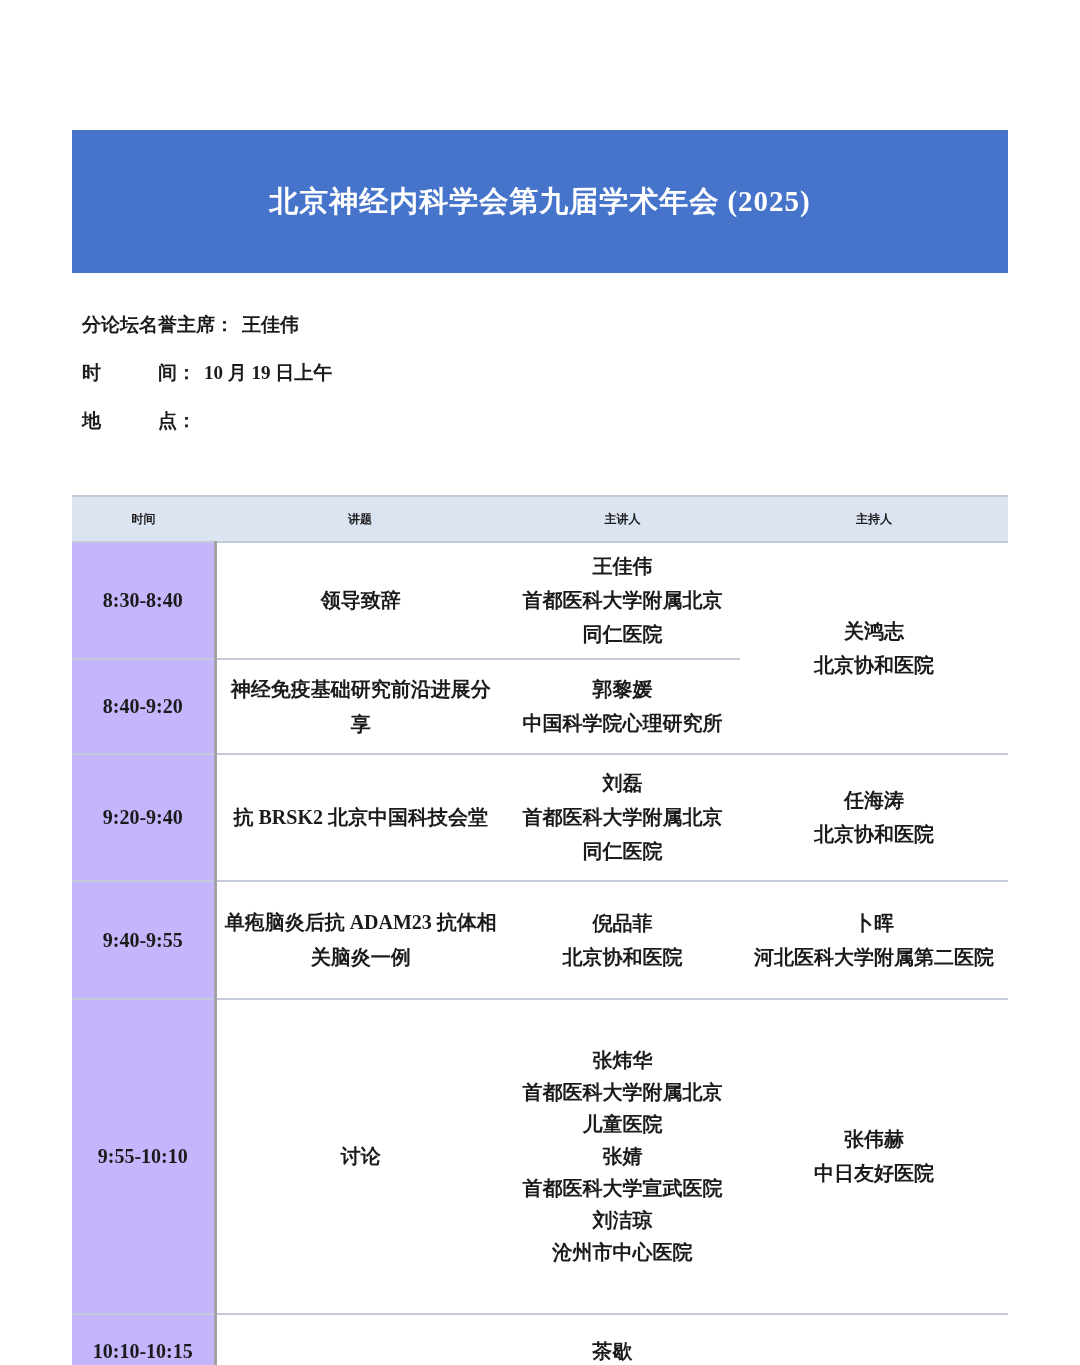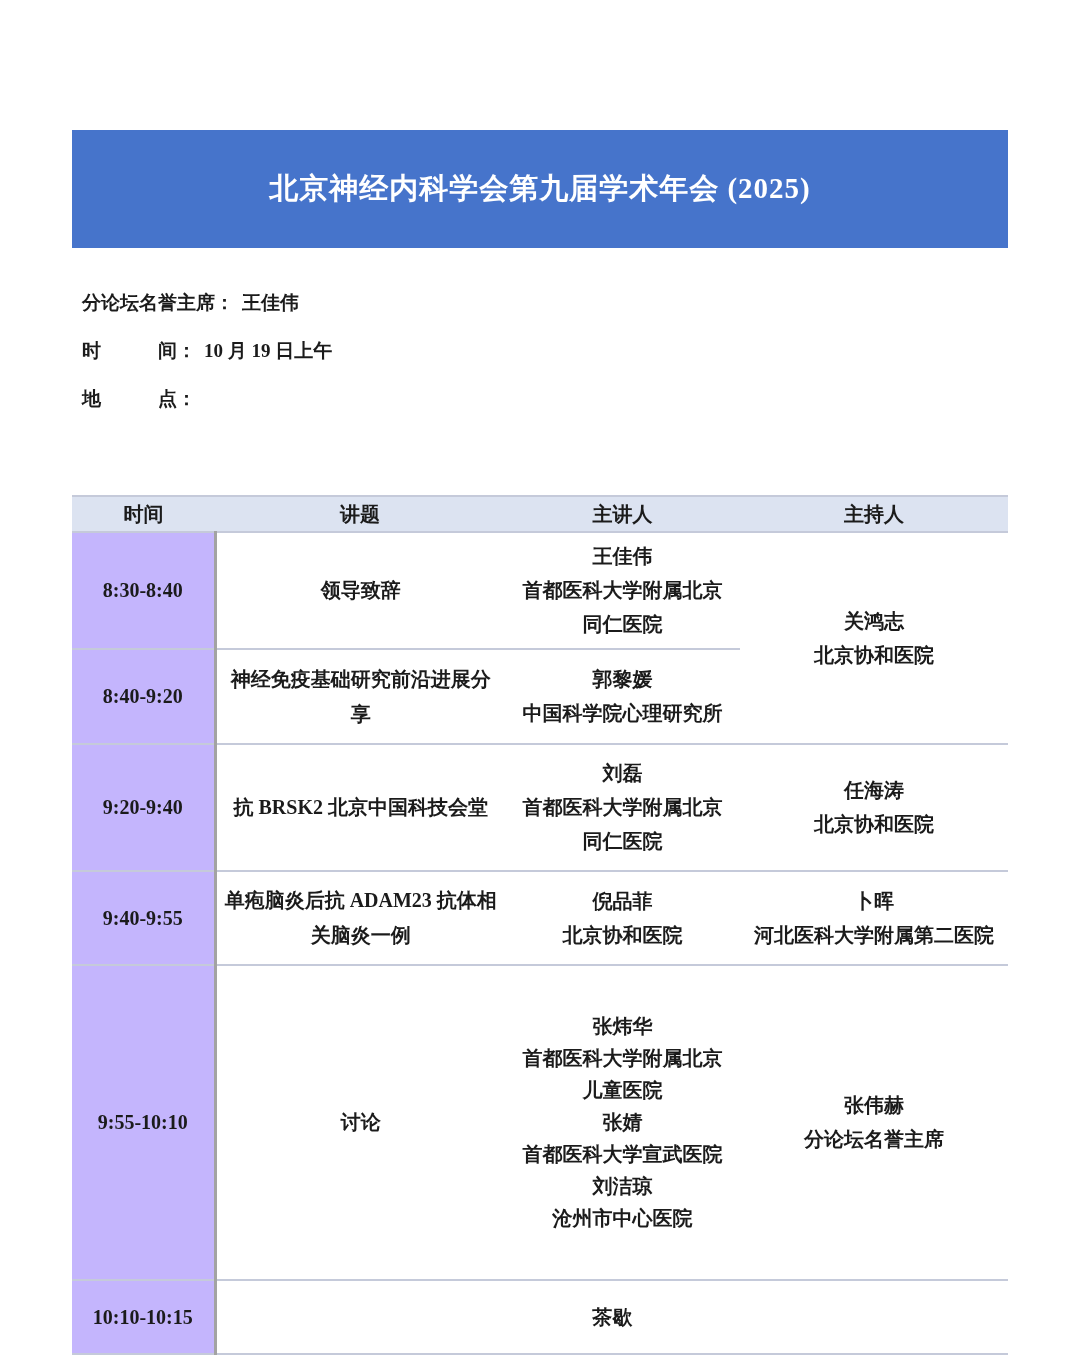--- a/index.html
+++ b/index.html
@@ -13,77 +13,77 @@
     width: 1080px;
     height: 1365px;
     margin: 0 auto;
     background: #ffffff;
     overflow: hidden;
   }
   
   .banner {
     position: absolute;
     left: 72px; top: 130px;
-    width: 936px; height: 118px;
+    width: 936px; height: 143px;
     background: #4674cb;
     color: #ffffff;
     font-weight: bold;
     font-size: 29px;
     letter-spacing: 1px;
     display: flex;
     flex-direction: column;
     align-items: center;
     justify-content: space-evenly;
     padding: 6px 0;
     text-align: center;
   }
   
   .meta {
     position: absolute;
     left: 82px; top: 290px;
     width: 920px;
     font-size: 19px;
     font-weight: bold;
   }
-  .meta-line { height: 48px; display: flex; align-items: flex-start; white-space: nowrap; }
+  .meta-line { height: 48px; display: flex; align-items: flex-end; white-space: nowrap; }
   .meta-value { margin-left: 8px; }
   
   .agenda {
     position: absolute;
     left: 72px; top: 495px;
     width: 936px;
     border-collapse: collapse;
     table-layout: fixed;
     font-size: 20px;
     font-weight: bold;
     text-align: center;
   }
   .agenda th {
     background: #dce3f1;
-    height: 36px;
-    font-size: 20px;
+    height: 46px;
+    font-size: 12px;
     font-weight: bold;
     border-top: 2px solid #c5cada;
     border-bottom: 2px solid #c5cada;
     vertical-align: middle;
   }
   .agenda td {
     border-top: 2px solid #c5cada;
     vertical-align: middle;
     padding: 4px 8px;
   }
   .agenda tbody tr:first-child td { border-top: none; }
   td.time-cell {
     background: #c4b5fd;
     border-right: 3px solid #a3a3a3;
   }
   .r1 { height: 115px; }
   .r2 { height: 95px; padding-left: 12px; }
   .r3 { height: 127px; }
-  .r4 { height: 94px; margin-top: 48px; }
+  .r4 { height: 118px; margin-top: 48px; }
   .r5 { height: 315px; }
   .r6 { height: 74px; }
   .r6 td { border-bottom: 2px solid #c5cada; }
   .cl { line-height: 1.45; margin: 5px 0; }
   .topic-cell .cl { line-height: 1.75; }
   .r5 .speaker-cell .cl { margin: 3px 0; }
 </style>
 </head>
 <body>
 
@@ -186,21 +186,21 @@
           <div class="cl">张炜华</div>
           <div class="cl">首都医科大学附属北京</div>
           <div class="cl">儿童医院</div>
           <div class="cl">张婧</div>
           <div class="cl">首都医科大学宣武医院</div>
           <div class="cl">刘洁琼</div>
           <div class="cl">沧州市中心医院</div>
         </td>
         <td class="chair-cell">
           <div class="cl">张伟赫</div>
-          <div class="cl">分论坛名誉主席</div>
+          <div class="cl">中日友好医院</div>
         </td>
       </tr>
       <tr class="r6">
         <td class="time-cell">10:10-10:15</td>
         <td class="break-cell" colspan="3">
           <div class="cl">茶歇</div>
         </td>
       </tr>
     </tbody>
   </table>

